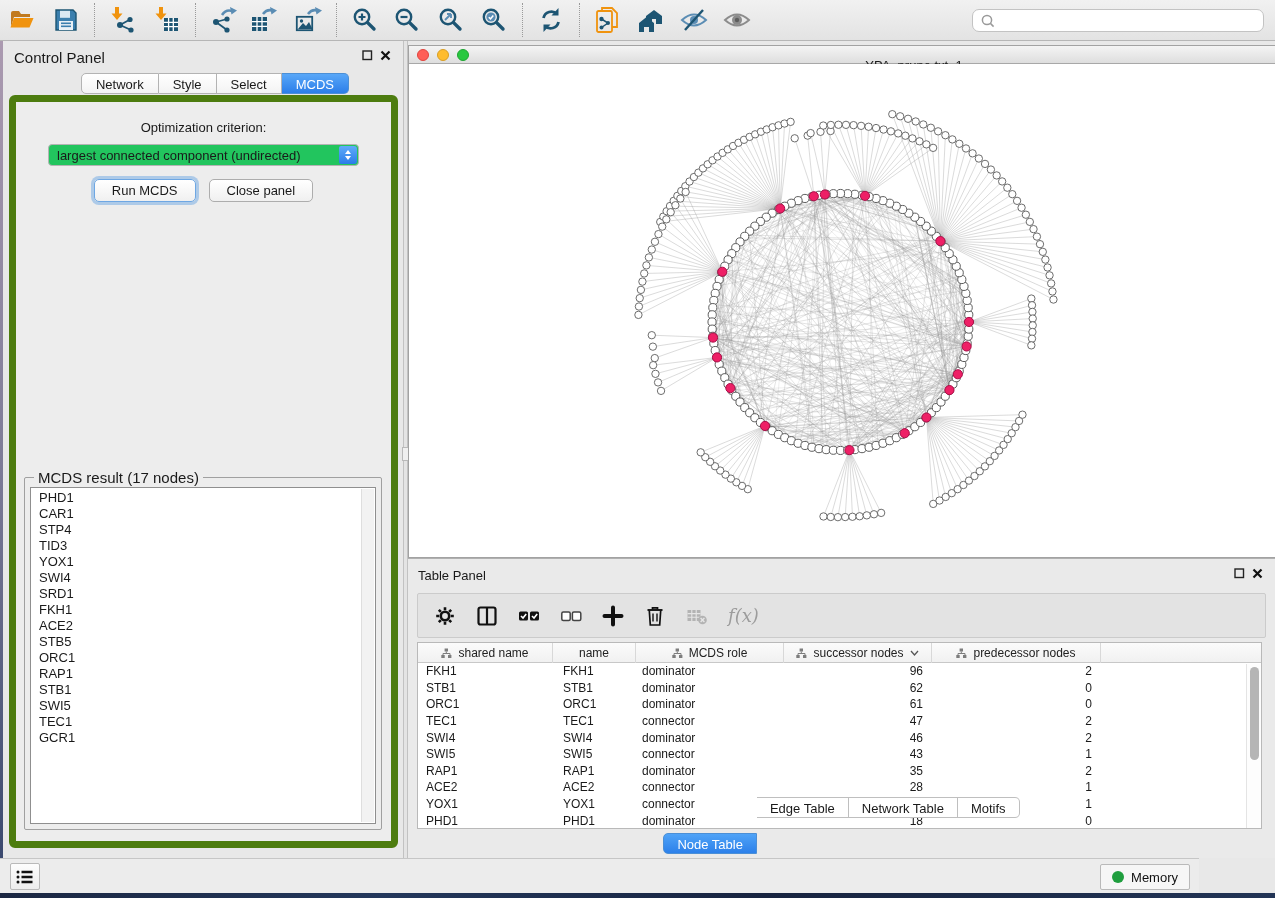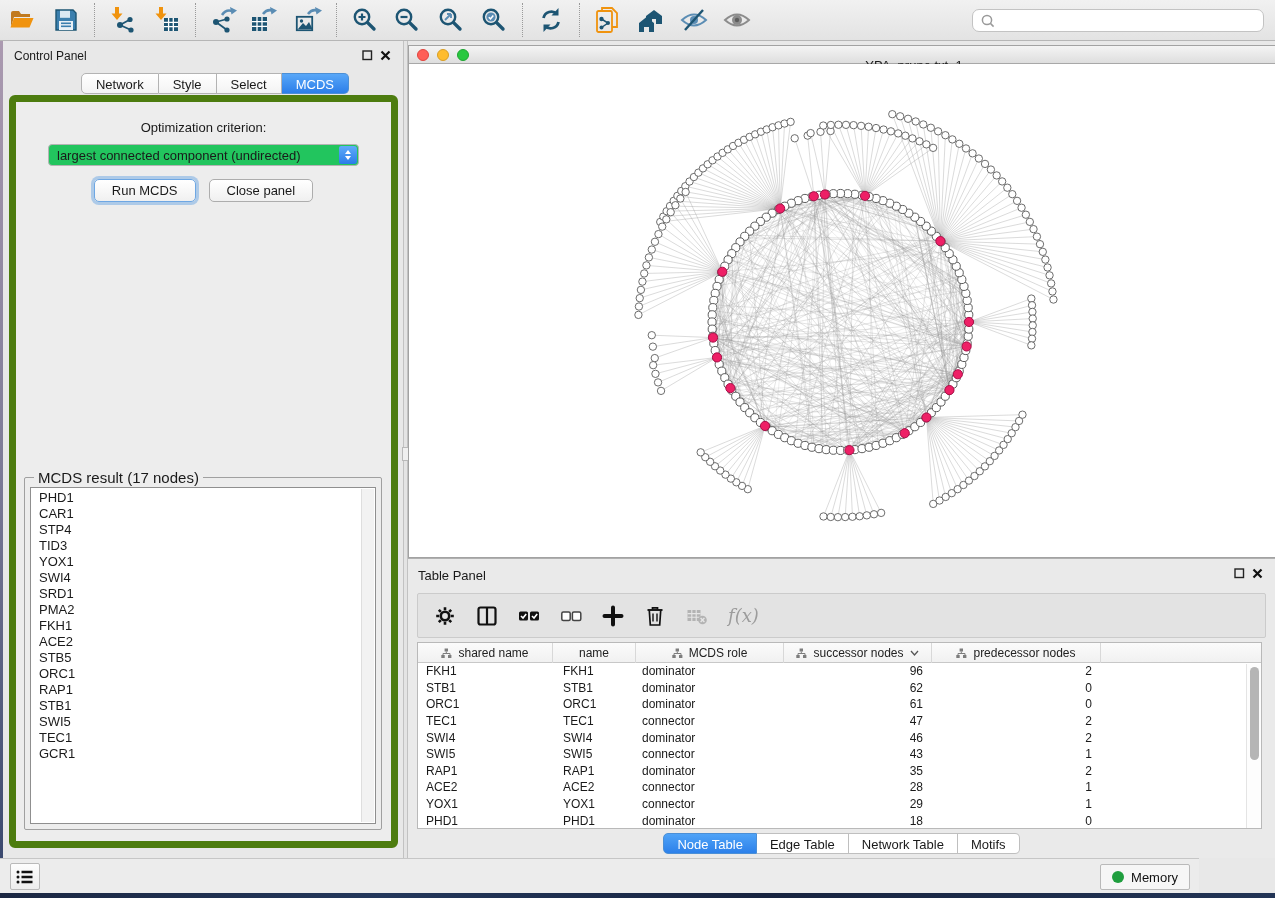--- a/index.html
+++ b/index.html
@@ -20,21 +20,21 @@
 
   
   .left-sliver{position:absolute;left:0;top:41px;width:3px;bottom:5px;
                background:linear-gradient(#ab9ab0,#7d7b97,#35456b);}
   .desktop-strip{position:absolute;left:0;bottom:0;width:1275px;height:5px;
                  background:linear-gradient(90deg,#1b2742,#24385c 30%,#182440 60%,#223455);}
 
   
   .control-panel{position:absolute;left:3px;top:41px;width:400px;bottom:40px;background:#e8e8e8;}
   .cp-header{position:relative;height:30px;}
-  .cp-title{position:absolute;left:11px;top:8px;font-size:12px;}
+  .cp-title{position:absolute;left:11px;top:8px;font-size:15px;}
   .win-mini{position:absolute;top:9px;cursor:pointer;}
   .win-close{position:absolute;top:9px;cursor:pointer;}
   .cp-header .win-mini{right:30px;} .cp-header .win-close{right:12px;}
   .cp-tabs{position:absolute;top:32px;left:12px;width:100%;display:flex;justify-content:center;}
   .cp-tab{height:21px;line-height:21px;padding:0 14px;background:linear-gradient(#ffffff,#f3f3f3);
           border:1px solid #b3b3b3;border-left:none;font-size:13px;cursor:pointer;}
   .cp-tab:first-child{border-left:1px solid #b3b3b3;border-radius:5px 0 0 5px;}
   .cp-tab:last-child{border-radius:0 5px 5px 0;}
   .cp-tab.sel{background:linear-gradient(#58a7f8,#2c7ee9);color:#fff;border-color:#4b8fd6;}
   .cp-content{position:absolute;left:6px;right:5px;top:54px;bottom:10px;background:#ededed;
@@ -93,21 +93,21 @@
   .td{font-size:12px;padding-left:8px;white-space:nowrap;overflow:hidden;}
   .td.c2{padding-left:10px;} .td.c3{padding-left:6px;}
   .td.num{text-align:right;padding-left:0;padding-right:9px;}
   .tp-scrollbar{position:absolute;top:21px;right:0;bottom:0;width:15px;background:#fdfdfd;border-left:1px solid #e4e4e4;}
   .tp-thumb{position:absolute;left:3px;top:3px;width:9px;height:93px;background:#b5b5b5;border-radius:5px;}
   .tp-tabs{position:absolute;bottom:4px;left:0;width:100%;display:flex;justify-content:center;}
   .tp-tab{height:21px;line-height:21px;padding:0 13px;background:#fff;border:1px solid #bfbfbf;border-left:none;
           font-size:13px;cursor:pointer;}
   .tp-tab:first-child{border-left:1px solid #bfbfbf;border-radius:5px 0 0 5px;}
   .tp-tab:last-child{border-radius:0 5px 5px 0;}
-  .tp-tab.sel{background:linear-gradient(#4fa3f7,#2c80ea);color:#fff;border-color:#4b8fd6;}
+  .tp-tab.sel{background:linear-gradient(#4fa3f7,#2c80ea);color:#fff;border-color:#4b8fd6;margin-top:36px;}
 
   
   .statusbar{position:absolute;left:0;bottom:5px;width:1199px;height:35px;background:#ececec;border-top:1px solid #c6c6c6;}
   .status-left-btn{position:absolute;left:10px;top:4px;width:30px;height:27px;background:linear-gradient(#fdfdfd,#ededed);
                    border:1px solid #b9b9b9;border-radius:2px;padding:0;cursor:pointer;display:flex;align-items:center;justify-content:center;}
   .memory-btn{position:absolute;right:9px;top:5px;height:26px;background:#f6f6f6;border:1px solid #b9b9b9;border-radius:2px;
               display:flex;align-items:center;gap:7px;padding:0 11px;font-size:13px;font-family:inherit;color:#111;cursor:pointer;}
   .mem-dot{width:12px;height:12px;border-radius:50%;background:#1f9e3e;}
 </style>
 </head>
@@ -258,21 +258,20 @@
         <span class="result-legend">MCDS result (17 nodes)</span>
         <div class="result-inner">
           <div class="mcds-list" id="mcds-list">
               <div class="mcds-item">PHD1</div>
               <div class="mcds-item">CAR1</div>
               <div class="mcds-item">STP4</div>
               <div class="mcds-item">TID3</div>
               <div class="mcds-item">YOX1</div>
               <div class="mcds-item">SWI4</div>
               <div class="mcds-item">SRD1</div>
-              <div class="mcds-item">PMA2</div>
               <div class="mcds-item">FKH1</div>
               <div class="mcds-item">ACE2</div>
               <div class="mcds-item">STB5</div>
               <div class="mcds-item">ORC1</div>
               <div class="mcds-item">RAP1</div>
               <div class="mcds-item">STB1</div>
               <div class="mcds-item">SWI5</div>
               <div class="mcds-item">TEC1</div>
               <div class="mcds-item">GCR1</div>
             </div>

